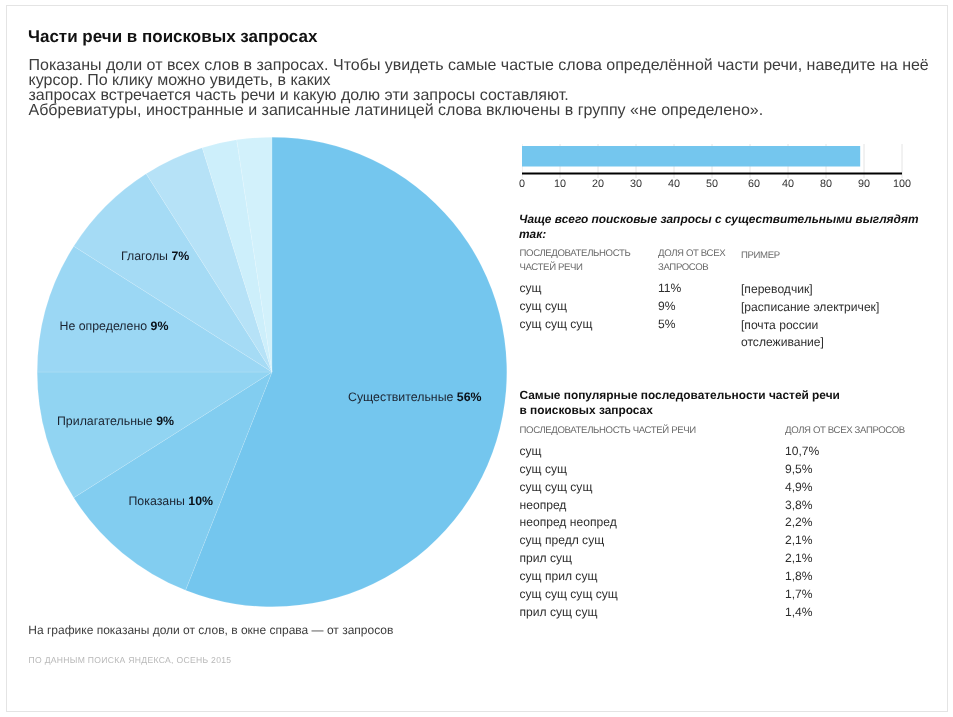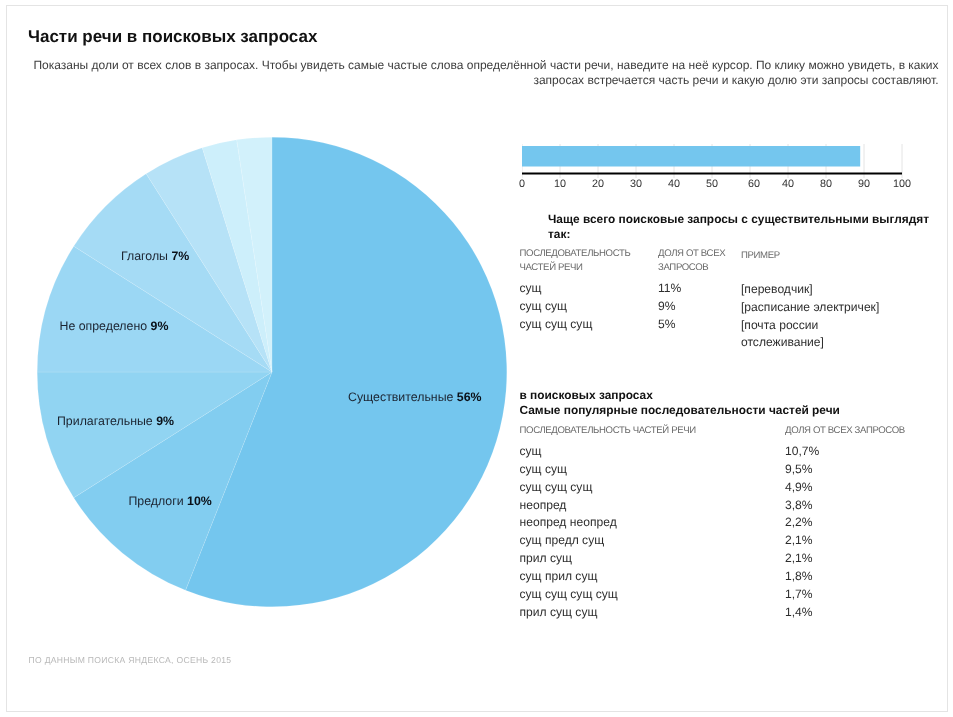--- a/index.html
+++ b/index.html
@@ -1,38 +1,38 @@
 <!DOCTYPE html>
 <html><head>
 <meta charset="utf-8">
 <title>Части речи в поисковых запросах</title>
 <style>
   html,body{margin:0;padding:0;}
   body{width:953px;height:717px;background:#ffffff;font-family:"Liberation Sans",sans-serif;-webkit-font-smoothing:antialiased;text-rendering:geometricPrecision;}
   #card{position:absolute;left:6px;top:5px;width:942px;height:707px;background:#fff;border:1px solid #e4e4e4;box-sizing:border-box;}
   #layer{position:absolute;left:0;top:0;width:906px;height:717px;will-change:opacity;}
   .t-title{position:absolute;left:28px;top:26.8px;font-size:17px;font-weight:bold;color:#111;}
-  .t-intro{position:absolute;left:28.5px;top:57.8px;width:910px;font-size:12px;color:#3d3d3d;line-height:15px;text-align:right;}
+  .t-intro{position:absolute;left:28.5px;top:57.8px;width:910px;font-size:16px;color:#3d3d3d;line-height:15px;}
   #pie{position:absolute;left:32px;top:132px;}
   .plabel{position:absolute;font-size:12.35px;color:#1b2330;white-space:nowrap;line-height:12.1px;}
   .plabel b{font-weight:bold;color:#0a1018;}
   #lab-noun{left:348px;top:390.5px;}
   #lab-prep{left:128.5px;top:495px;}
   #lab-adj {left:57px; top:414.9px;}
   #lab-und {left:59.5px;top:320.3px;}
   #lab-verb{left:121px;top:250.1px;}
   .cap-left{position:absolute;left:28.3px;top:622.8px;font-size:12px;color:#3d3d3d;}
   .src{position:absolute;left:28.5px;top:655px;font-size:8.6px;color:#b9b9b9;letter-spacing:.3px;text-transform:uppercase;text-align:center;}
   
   .r-head{position:absolute;left:519.5px;top:121.7px;font-size:11.9px;color:#3d3d3d;}
   .r-h2{position:absolute;font-size:11.9px;font-weight:bold;color:#111;line-height:15px;}
   #barchart{position:absolute;left:522px;top:139px;}
   #bar-ticks{position:absolute;left:0;top:178.5px;}
   #bar-ticks .tick{position:absolute;top:-0.5px;transform:translateX(-50%);font-size:10.8px;color:#333;}
-  #h2-a{left:548px;top:212px;width:400px;}
+  #h2-a{left:519px;top:212px;width:400px;font-style:italic;}
   
   #table1{position:absolute;left:519.5px;top:247.3px;font-size:12.1px;color:#2e2e2e;}
   #table1 .thead{position:relative;height:33.5px;text-transform:uppercase;font-size:9.6px;letter-spacing:-0.36px;color:#6a6a6a;line-height:13.6px;}
   #table1 .thead .c1{width:120px;white-space:normal;line-height:13.6px;}
   #table1 .thead .c2{width:76px;white-space:normal;line-height:13.6px;}
   #table1 .c1{position:absolute;left:0;white-space:nowrap;}
   #table1 .c2{position:absolute;left:138.5px;white-space:nowrap;}
   #table1 .c3{position:absolute;left:221.5px;line-height:17.9px;white-space:nowrap;}
   #table1 .trow{position:relative;height:17.9px;}
   
@@ -46,39 +46,41 @@
 </head>
 <body>
 
 <div id="card"></div>
 <div id="layer">
   <div class="t-title">Части речи в поисковых запросах</div>
 
   <div class="t-intro">
     <div>Показаны доли от всех слов в запросах. Чтобы увидеть самые частые слова определённой части речи, наведите на неё курсор. По клику можно увидеть, в каких</div>
     <div>запросах встречается часть речи и какую долю эти запросы составляют.</div>
+    <div>Аббревиатуры, иностранные и записанные латиницей слова включены в группу «не определено».</div>
   </div>
 
   <svg id="pie" width="480" height="480" viewBox="0 0 480 480" shape-rendering="geometricPrecision">
       <path d="M240 240 L240.00 5.20 A234.8 234.8 0 1 1 153.56 458.31 Z" fill="#74c6ee" stroke="rgba(255,255,255,0.22)" stroke-width="0.55"></path>
       <path d="M240 240 L153.56 458.31 A234.8 234.8 0 0 1 41.75 365.81 Z" fill="#82cdf0" stroke="rgba(255,255,255,0.22)" stroke-width="0.55"></path>
       <path d="M240 240 L41.75 365.81 A234.8 234.8 0 0 1 5.20 240.00 Z" fill="#91d4f2" stroke="rgba(255,255,255,0.22)" stroke-width="0.55"></path>
       <path d="M240 240 L5.20 240.00 A234.8 234.8 0 0 1 41.75 114.19 Z" fill="#9bd7f4" stroke="rgba(255,255,255,0.22)" stroke-width="0.55"></path>
       <path d="M240 240 L41.75 114.19 A234.8 234.8 0 0 1 114.19 41.75 Z" fill="#a5dbf5" stroke="rgba(255,255,255,0.22)" stroke-width="0.55"></path>
       <path d="M240 240 L114.19 41.75 A234.8 234.8 0 0 1 170.25 15.80 Z" fill="#b6e2f7" stroke="rgba(255,255,255,0.22)" stroke-width="0.55"></path>
       <path d="M240 240 L170.25 15.80 A234.8 234.8 0 0 1 204.73 7.86 Z" fill="#cdeffb" stroke="rgba(255,255,255,0.22)" stroke-width="0.55"></path>
       <path d="M240 240 L204.73 7.86 A234.8 234.8 0 0 1 240.00 5.20 Z" fill="#d2f1fb" stroke="rgba(255,255,255,0.22)" stroke-width="0.55"></path>
     </svg>
 
   <div class="plabel" id="lab-noun"><span>Существительные </span><b>56%</b></div>
-  <div class="plabel" id="lab-prep"><span>Предлоги </span><b>10%</b></div>
+  <div class="plabel" id="lab-prep"><span>Показаны </span><b>10%</b></div>
   <div class="plabel" id="lab-adj"><span>Прилагательные </span><b>9%</b></div>
   <div class="plabel" id="lab-und"><span>Не определено </span><b>9%</b></div>
   <div class="plabel" id="lab-verb"><span>Глаголы </span><b>7%</b></div>
 
+  <div class="cap-left">На графике показаны доли от слов, в окне справа — от запросов</div>
   <div class="src">По данным поиска Яндекса, осень 2015</div>
 
   <svg id="barchart" width="400" height="42" viewBox="0 0 400 42">
       <line x1="0" x2="0" y1="5" y2="39" stroke="#e4e4e4" stroke-width="1"></line>
       <line x1="38" x2="38" y1="5" y2="39" stroke="#e4e4e4" stroke-width="1"></line>
       <line x1="76" x2="76" y1="5" y2="39" stroke="#e4e4e4" stroke-width="1"></line>
       <line x1="114" x2="114" y1="5" y2="39" stroke="#e4e4e4" stroke-width="1"></line>
       <line x1="152" x2="152" y1="5" y2="39" stroke="#e4e4e4" stroke-width="1"></line>
       <line x1="190" x2="190" y1="5" y2="39" stroke="#e4e4e4" stroke-width="1"></line>
       <line x1="228" x2="228" y1="5" y2="39" stroke="#e4e4e4" stroke-width="1"></line>
@@ -124,22 +126,22 @@
         <span class="c3">[расписание электричек]</span>
       </div>
       <div class="trow">
         <span class="c1">сущ сущ сущ</span>
         <span class="c2">5%</span>
         <span class="c3">[почта россии<br>отслеживание]</span>
       </div>
     </div>
 
   <div class="r-h2" id="h2-b">
+    <div>Самые популярные последовательности частей речи</div>
     <div>в поисковых запросах</div>
-    <div>Самые популярные последовательности частей речи</div>
   </div>
   <div id="table2">
       <div class="thead2">
         <span class="d1">последовательность частей речи</span>
         <span class="d2">доля от всех запросов</span>
       </div>
       <div class="trow2">
         <span class="d1">сущ</span>
         <span class="d2">10,7%</span>
       </div>

